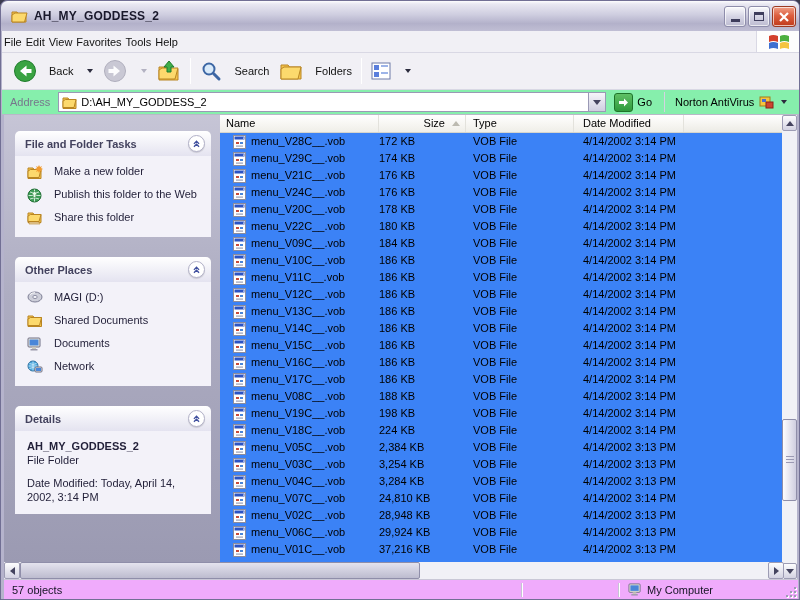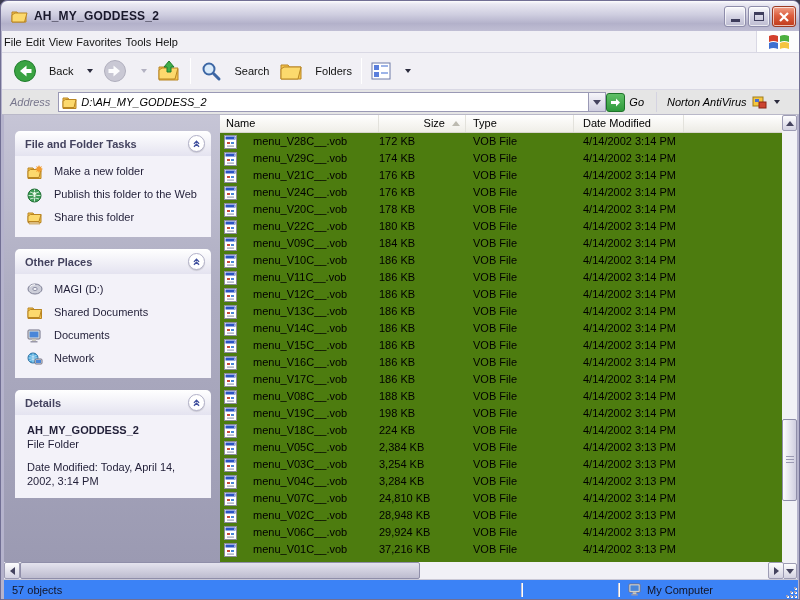--- a/index.html
+++ b/index.html
@@ -29,69 +29,69 @@
   
   .toolbar{position:absolute;left:1px;top:52px;width:798px;height:37px;background:#f1f0f5;
     border-bottom:1px solid #d9d8e4;display:flex;align-items:center;font-size:11px;color:#111;}
   .tbtn{display:flex;align-items:center;gap:12px;padding:4px 5px;border-radius:3px;}
   .caret{width:0;height:0;border-left:3px solid transparent;border-right:3px solid transparent;border-top:4px solid #2b2b3d;margin-left:2px;}
   .caret.dis{border-top-color:#a9a8ba;}
   .tsep{width:1px;height:26px;background:#d4d3e1;border-right:1px solid #ffffff;margin:0 4px;}
   .dim{opacity:.85;}
 
   
-  .addressbar{position:absolute;left:1px;top:89px;width:798px;height:25px;background:#e5e5e5;
-    display:flex;align-items:center;font-size:11px;border-bottom:1px solid #b9b8c8;font-style:italic;}
+  .addressbar{position:absolute;left:1px;top:89px;width:798px;height:25px;background:#86efac;
+    display:flex;align-items:center;font-size:11px;border-bottom:1px solid #b9b8c8;}
   .addr-label{color:#77768c;padding:0 8px 0 8px;}
   .addr-combo{position:relative;width:548px;height:20px;background:#fff;border:1px solid #9a99b5;
     display:flex;align-items:center;padding-left:3px;}
   .addr-text{margin-left:4px;color:#000;}
   .addr-drop{position:absolute;right:0;top:0;width:17px;height:18px;
     background:linear-gradient(180deg,#f6f6fa,#cfcee0);border-left:1px solid #9a99b5;
     display:flex;align-items:center;justify-content:center;}
-  .go-wrap{display:flex;align-items:center;gap:4px;}
+  .go-wrap{display:flex;align-items:center;gap:4px;margin-left:8px;}
   .go-btn{width:19px;height:19px;border-radius:3px;background:linear-gradient(180deg,#5fc066,#2f9a3c);
     border:1px solid #1d7329;color:#fff;display:flex;align-items:center;justify-content:center;font-weight:bold;}
   .norton{display:flex;align-items:center;gap:5px;margin-left:12px;padding-left:10px;border-left:1px solid #d4d3e1;height:20px;}
 
   
   .content{position:absolute;left:3px;top:114px;width:780px;height:447px;display:flex;background:#fff;}
 
   
   .sidebar{width:216px;height:100%;background:linear-gradient(180deg,#c6c5d6 0%,#aeadc2 40%,#9b9ab2 100%);
     padding:16px 9px 0 11px;overflow:hidden;}
-  .panel{margin-bottom:12px;border-radius:5px 5px 0 0;}
+  .panel{margin-bottom:20px;border-radius:5px 5px 0 0;}
   .panel-h{height:25px;border-radius:5px 5px 0 0;background:linear-gradient(180deg,#ffffff,#e4e3f0);
     display:flex;align-items:center;justify-content:space-between;padding:0 6px 0 10px;}
   .panel-h .pt{font-size:11px;font-weight:bold;color:#43425e;}
   .chev{width:17px;height:17px;border-radius:50%;background:#fff;border:1px solid #b2b1c8;
     display:flex;align-items:center;justify-content:center;box-shadow:0 1px 1px #00000022;}
   .panel-b{background:#f3f2f9;padding:9px 8px 10px 12px;font-size:11px;color:#211f38;}
   .task{display:flex;gap:11px;margin-bottom:9px;align-items:flex-start;line-height:13px;}
   .task:last-child{margin-bottom:2px;}
   .task .ic{flex:0 0 16px;height:14px;display:inline-flex;}
   .det-name{font-weight:bold;margin-bottom:2px;}
   .det-type{margin-bottom:10px;}
   .det-mod{line-height:14px;width:160px;}
 
   
-  .filelist{width:564px;height:100%;background:#4d7c0f;position:relative;font-size:11px;}
+  .filelist{width:564px;height:100%;background:#3b82f6;position:relative;font-size:11px;}
   .lheader{display:flex;height:18px;background:linear-gradient(180deg,#ffffff,#f6f5f1 60%,#efeee8);
     border-bottom:1px solid #d6d5cd;}
   .hcell{border-right:1px solid #e3e2dc;padding-top:2px;color:#000;position:relative;}
   .h-name{width:159px;padding-left:6px;}
   .h-size{width:87px;text-align:right;padding-right:20px;}
   .h-type{width:108px;padding-left:7px;}
   .h-date{width:110px;padding-left:9px;}
   .h-fill{flex:1;border-right:none;background:linear-gradient(180deg,#ffffff,#f4f3ef 60%,#ecebe5);}
   .sort-tri{position:absolute;right:5px;top:6px;width:0;height:0;
     border-left:4px solid transparent;border-right:4px solid transparent;border-bottom:5px solid #bcbab0;}
   .frow{display:flex;height:17px;line-height:17px;color:#000;}
   .c{overflow:hidden;white-space:nowrap;}
-  .c.name{width:159px;display:flex;align-items:center;gap:16px;padding-left:4px;}
+  .c.name{width:159px;display:flex;align-items:center;gap:5px;padding-left:13px;}
   .c.size{width:87px;text-align:left;padding-right:6px;}
   .c.type{width:108px;padding-left:7px;}
   .c.date{width:110px;padding-left:9px;}
   .ficon{display:inline-flex;width:13px;height:14px;}
 
   
   .vscroll{position:absolute;right:2px;top:114px;width:15px;height:464px;background:#f1f1f6;}
   .sbtn{position:absolute;left:0;width:15px;height:16px;border:1px solid #9d9cb4;border-radius:2px;
     background:linear-gradient(180deg,#fdfdfe,#d3d2e2);display:flex;align-items:center;justify-content:center;}
   .vthumb{position:absolute;left:0;top:304px;width:15px;height:82px;border:1px solid #8f8ea9;border-radius:2px;
@@ -102,21 +102,21 @@
     background:linear-gradient(180deg,#fdfdfe,#d3d2e2);display:flex;align-items:center;justify-content:center;}
   .hthumb{position:absolute;left:16px;top:0;width:400px;height:17px;border:1px solid #8f8ea9;border-radius:2px;
     background:linear-gradient(180deg,#e4e3ee,#bdbccf);}
   .tri{width:0;height:0;}
   .tri.up{border-left:4px solid transparent;border-right:4px solid transparent;border-bottom:5px solid #44435f;}
   .tri.down{border-left:4px solid transparent;border-right:4px solid transparent;border-top:5px solid #44435f;}
   .tri.left{border-top:4px solid transparent;border-bottom:4px solid transparent;border-right:5px solid #44435f;}
   .tri.right{border-top:4px solid transparent;border-bottom:4px solid transparent;border-left:5px solid #44435f;}
 
   
-  .statusbar{position:absolute;left:3px;top:578px;width:794px;height:20px;background:#3b82f6;
+  .statusbar{position:absolute;left:3px;top:578px;width:794px;height:20px;background:#f0abfc;
     border-top:1px solid #c9c8d6;font-size:11px;color:#141423;display:flex;align-items:center;}
   .s-div{position:absolute;top:3px;height:14px;width:1px;background:#c5c4d4;box-shadow:1px 0 0 #ffffff;}
   .s-objects{position:absolute;left:8px;}
   .s-size{position:absolute;left:528px;margin-top:32px;}
   .s-loc{position:absolute;left:624px;display:flex;align-items:center;gap:5px;}
   .grip{position:absolute;right:2px;bottom:2px;width:13px;height:13px;}
   .grip i{position:absolute;width:2px;height:2px;background:#9d9cb4;box-shadow:1px 1px 0 #fff;}
 </style>
 </head>
 <body>

